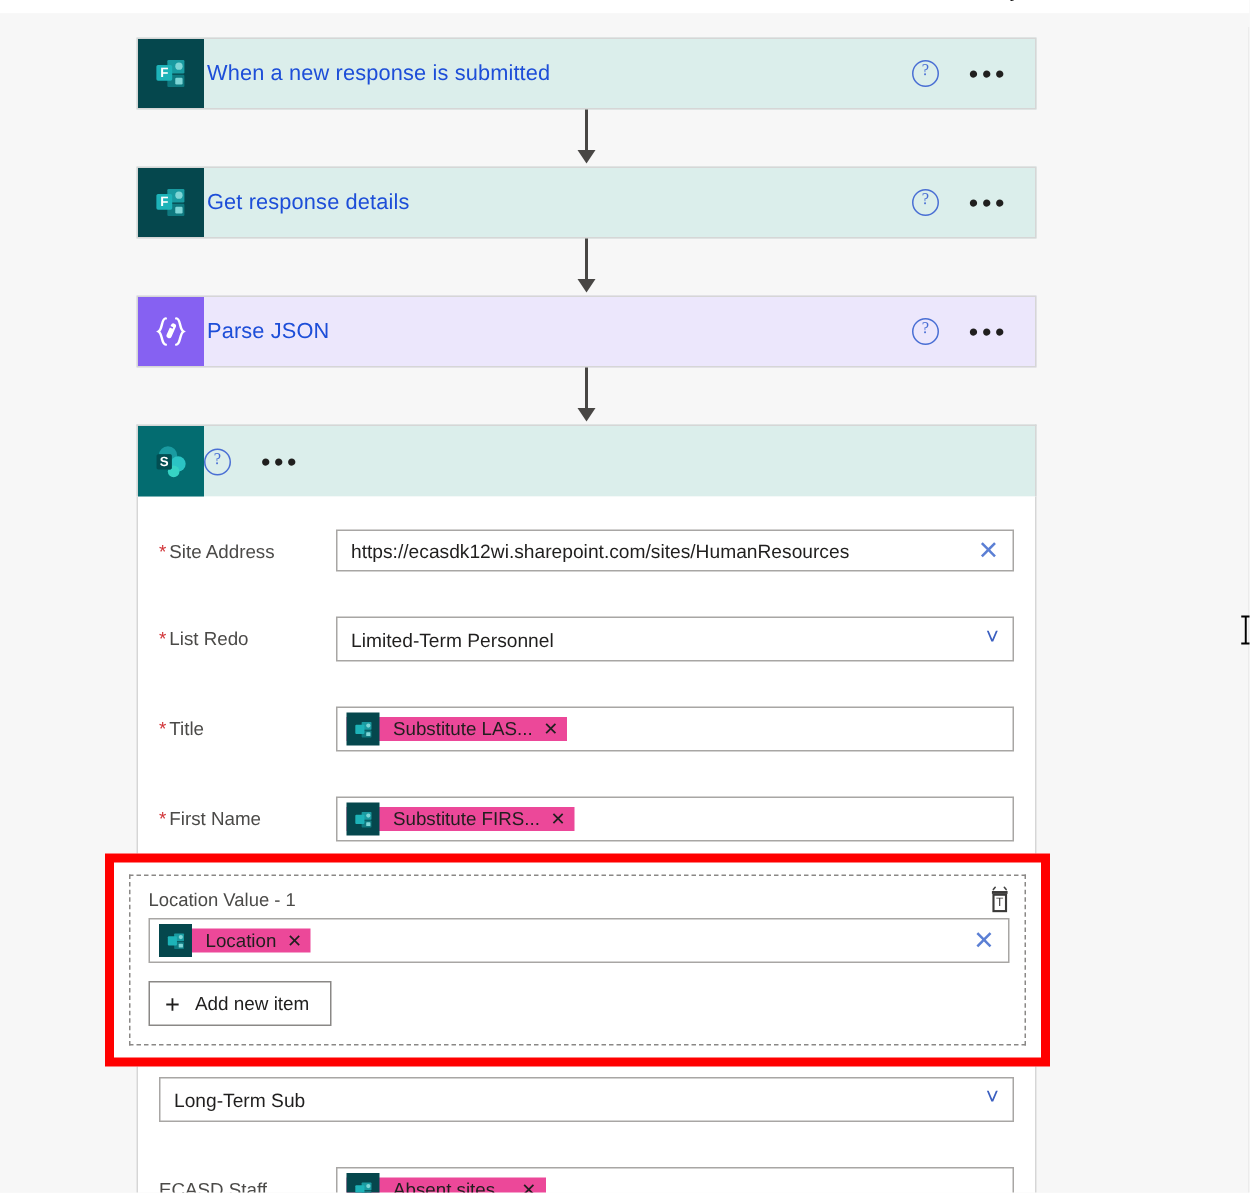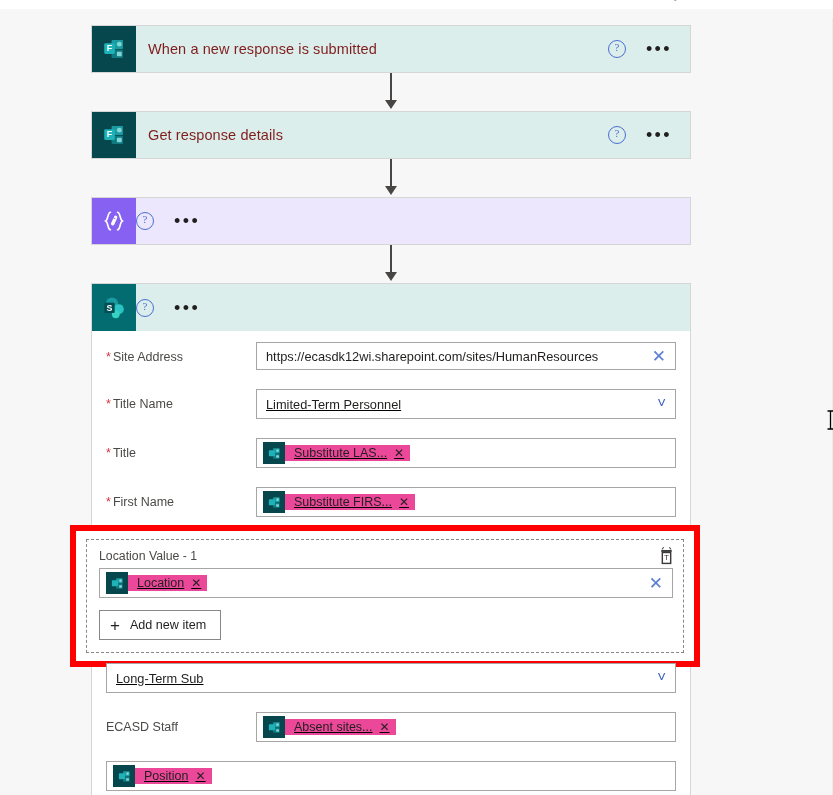--- a/index.html
+++ b/index.html
@@ -90,23 +90,23 @@
     align-self: stretch;
   }
   .card-icon.forms { background: #05474d; }
   .card-icon.sp    { background: #036c70; }
   .card-icon.json  { background: #8661f2; }
 
   .card-title {
     flex: 1;
     display: flex;
     align-items: center;
-    padding-left: 12px;
+    padding-left: 2px;
     font-size: 14.5px;
-    color: #7f1d1d;
+    color: #1d4ed8;
     letter-spacing: .1px;
   }
   .card-actions {
     display: flex;
     align-items: center;
     gap: 20px;
     padding-right: 18px;
   }
   .help-icon {
     width: 16px; height: 16px;
@@ -160,22 +160,21 @@
     box-sizing: border-box;
     border: 1px solid #d6d6d6;
     border-top: none;
     background: #ffffff;
     padding: 0 0 0 0;
   }
 
   .field-row {
     display: flex;
     align-items: flex-start;
-    padding: 11px 14px 8px 14px;
-    gap: 32px;
+    padding: 22px 14px 8px 14px;
   }
   .field-label {
     width: 118px;
     min-width: 118px;
     font-size: 12.5px;
     color: #4b4a48;
     padding-top: 8px;
     line-height: 15px;
   }
   .field-label .req {
@@ -190,21 +189,21 @@
   .field-box {
     border: 1px solid #a8a6a4;
     background: #fff;
     min-height: 28px;
     box-sizing: border-box;
     display: flex;
     align-items: center;
     padding: 2px 6px;
     position: relative;
   }
-  .field-box.tall { min-height: 30px; text-decoration: underline; }
+  .field-box.tall { min-height: 30px; }
   .field-text {
     font-size: 12.8px;
     color: #201f1e;
     padding-left: 3px;
   }
   .clear-x {
     position: absolute;
     right: 9px;
     top: 50%;
     transform: translateY(-50%);
@@ -403,20 +402,21 @@
 
     <div class="action-card purple">
       <div class="card-icon json">
         <svg width="28" height="28" viewBox="0 0 32 32" aria-hidden="true">
           <path d="M12 6 C8.5 6 9.8 14 6.5 16 C9.8 18 8.5 26 12 26" stroke="#ffffff" stroke-width="1.9" fill="none" stroke-linecap="round"></path>
           <path d="M20 6 C23.5 6 22.2 14 25.5 16 C22.2 18 23.5 26 20 26" stroke="#ffffff" stroke-width="1.9" fill="none" stroke-linecap="round"></path>
           <rect x="14.2" y="9.5" width="4" height="12" rx="2" fill="#ffffff" transform="rotate(24 16.2 15.5)"></rect>
           <rect x="14.8" y="12.2" width="2.8" height="1.1" fill="#8661f2" transform="rotate(24 16.2 12.7)"></rect>
         </svg>
       </div>
+      <div class="card-title">Parse JSON</div>
       <div class="card-actions">
         <div class="help-icon">?</div>
         <div class="ellipsis-icon">•••</div>
       </div>
     </div>
 
     <div class="connector">
       <span class="stem"></span>
       <span class="head"></span>
     </div>
@@ -447,21 +447,21 @@
         <div class="field-control">
           <div class="field-box">
             <span class="field-text">https://ecasdk12wi.sharepoint.com/sites/HumanResources</span>
             <span class="clear-x">✕</span>
           </div>
         </div>
       </div>
 
       <div class="field-row">
         <div class="field-label">
-          <span class="req">*</span><span>Title Name</span>
+          <span class="req">*</span><span>List Redo</span>
         </div>
         <div class="field-control">
           <div class="field-box tall">
             <span class="field-text">Limited-Term Personnel</span>
             <span class="chevron">˅</span>
           </div>
         </div>
       </div>
 
       <div class="field-row">

